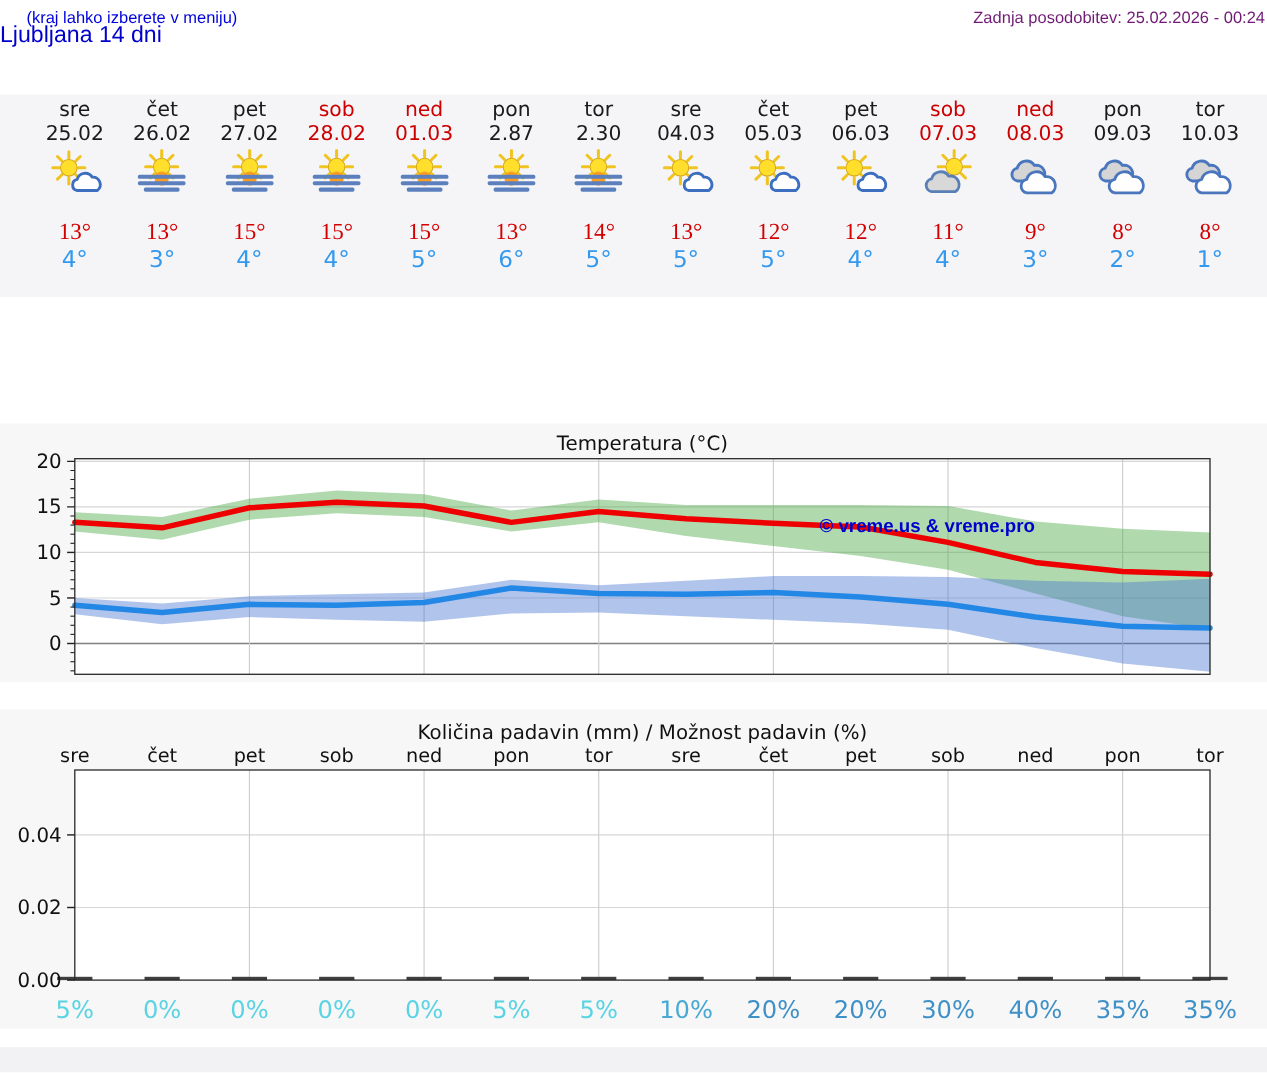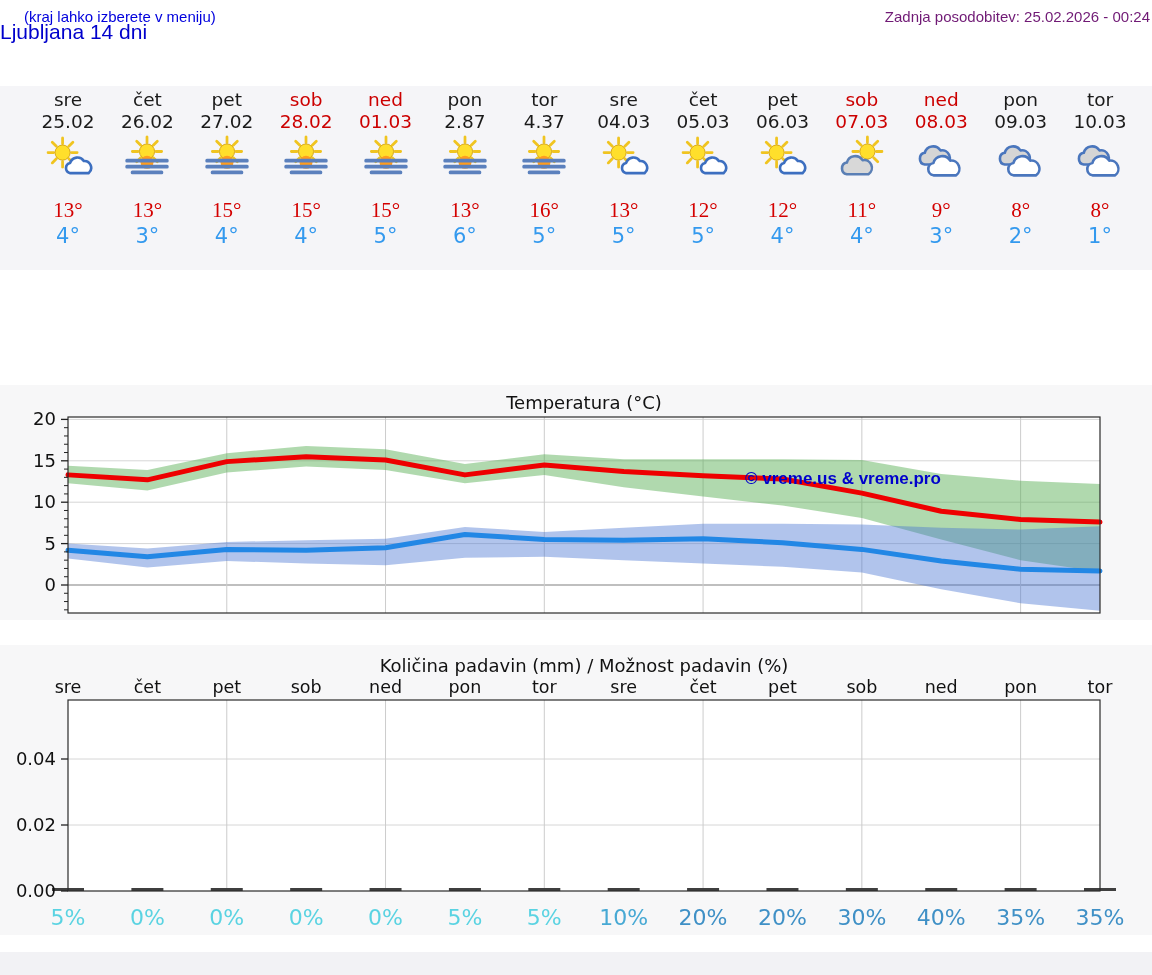--- a/index.html
+++ b/index.html
@@ -118,25 +118,25 @@
       <div class="day-name">pon</div>
       <div class="day-date">2.87</div>
       <svg class="day-icon" width="52" height="48" viewBox="0 0 48 44">
         <use href="#icon-sun-fog"></use>
       </svg>
       <div class="day-high">13°</div>
       <div class="day-low">6°</div>
     </div>
     <div class="day-col" style="left: 503.308px;">
       <div class="day-name">tor</div>
-      <div class="day-date">4.37</div>
-      <svg class="day-icon" width="52" height="48" viewBox="0 0 48 44">
-        <use href="#icon-sun-fog"></use>
-      </svg>
-      <div class="day-high">16°</div>
+      <div class="day-date">2.30</div>
+      <svg class="day-icon" width="52" height="48" viewBox="0 0 48 44">
+        <use href="#icon-sun-fog"></use>
+      </svg>
+      <div class="day-high">14°</div>
       <div class="day-low">5°</div>
     </div>
     <div class="day-col" style="left: 582.692px;">
       <div class="day-name">sre</div>
       <div class="day-date">04.03</div>
       <svg class="day-icon" width="52" height="48" viewBox="0 0 48 44">
         <use href="#icon-sun-small-cloud"></use>
       </svg>
       <div class="day-high">13°</div>
       <div class="day-low">5°</div>

